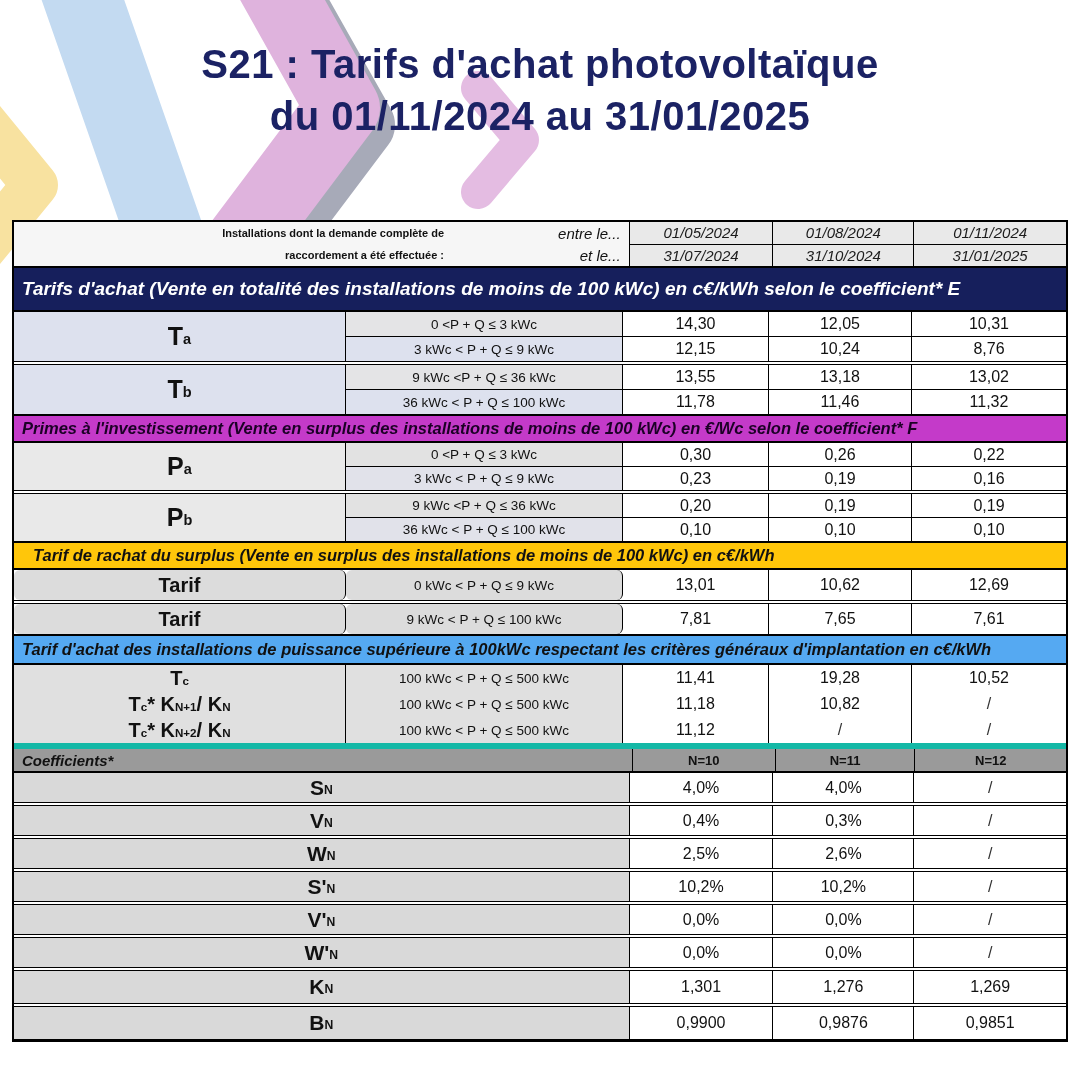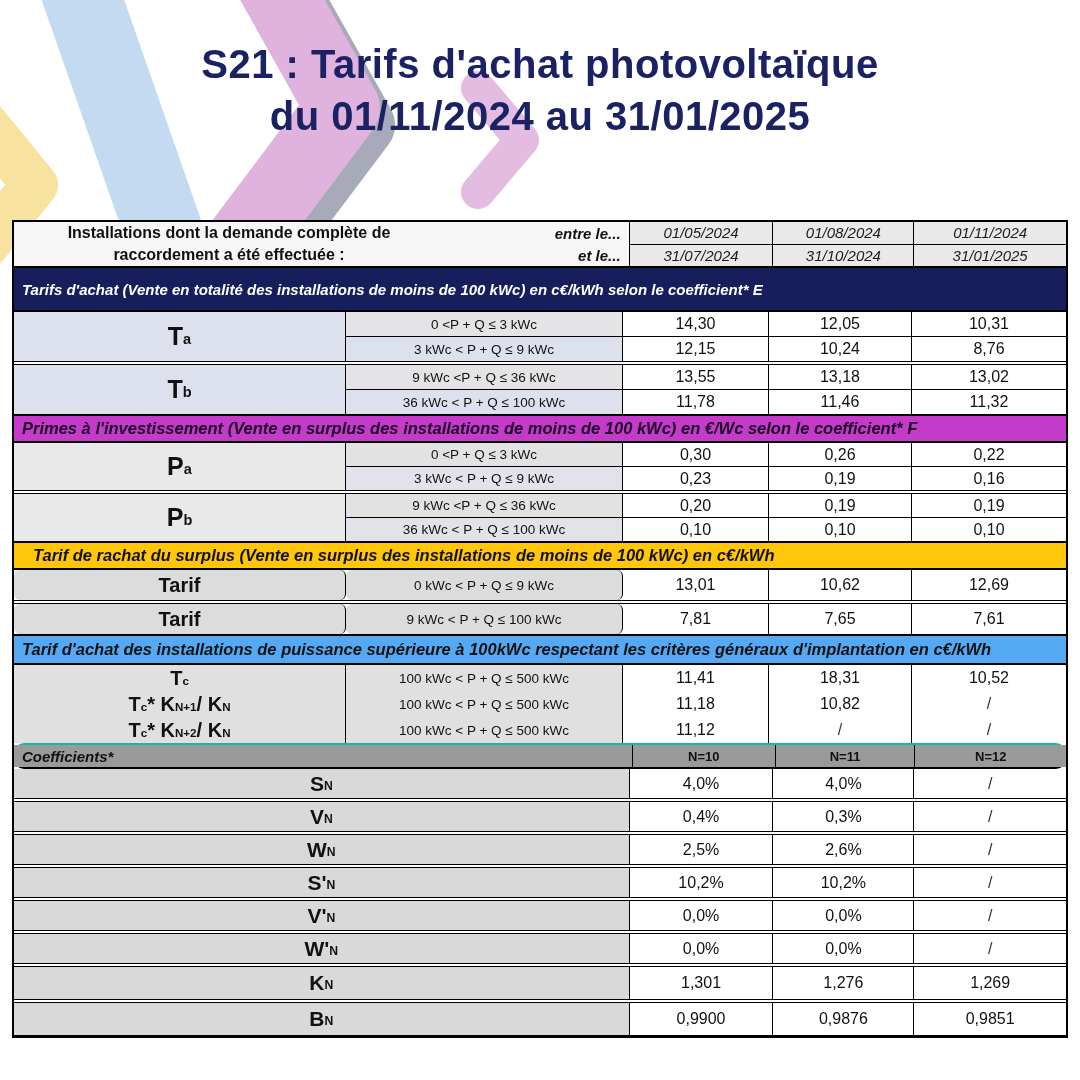--- a/index.html
+++ b/index.html
@@ -18,32 +18,32 @@
   
   .tbl{
     position:absolute;left:12px;top:220px;width:1052px;z-index:3;
     background:#ffffff;border:2px solid #000;border-bottom-width:3px;
     font-family:"Liberation Sans",sans-serif;color:#111;
   }
   .hrow{display:flex;height:44px;}
   .hleft{width:624px;border-right:1px solid #000;background:#f6f6f6;
     display:flex;flex-direction:column;justify-content:center;}
   .hline{display:flex;align-items:center;height:22px;}
-  .hl{width:430px;text-align:center;font-weight:700;font-size:16px;}
-  .hr{flex:1;text-align:right;font-weight:700;font-style:italic;font-size:15px;padding-right:8px;}
+  .hl{width:430px;text-align:right;font-weight:700;font-size:11px;}
+  .hr{flex:1;text-align:right;font-weight:400;font-style:italic;font-size:15px;padding-right:8px;}
   .hdate{border-right:1px solid #000;background:#e9e9e9;display:flex;flex-direction:column;}
   .hdate:last-child{border-right:none;}
   .hdate div{flex:1;display:flex;align-items:center;justify-content:center;
     font-style:italic;font-size:15px;color:#1c1c1c;}
   .hdate div:first-child{border-bottom:1px solid #000;}
   .c3{width:145px;text-align:center;} .c4{width:142px;} .c5{width:154px;}
   .band{display:flex;align-items:center;padding-left:8px;
     font-weight:700;font-style:italic;font-size:16.5px;
     border-top:2px solid #000;border-bottom:2px solid #000;}
-  .band.navy{height:42px;font-size:15px;}
+  .band.navy{height:42px;font-size:19px;}
   .band.mag{height:25px;} .band.yel{height:25px;padding-left:19px;} .band.blu{height:27px;}
   .group{display:flex;}
   .group.dsep{border-top:4px double #000;}
   .lblcell{width:347px;border-right:1px solid #000;display:flex;
     align-items:center;justify-content:center;font-weight:700;}
   .lbl-big{font-size:25px;} .lbl-med{font-size:20px;}
   .sub{font-size:0.58em;position:relative;top:0.18em;font-weight:700;}
   .rows{flex:1;display:flex;flex-direction:column;}
   .r{display:flex;}
   .r + .r{border-top:1px solid #000;}
@@ -56,21 +56,21 @@
   .rtarif .r{height:30px;} .rtc .r{height:26px;}
   
   .pal-t .lblcell{background:#dde1ee;}
   .pal-t .r:nth-child(1) .rangecell{background:#e4e4e6;}
   .pal-t .r:nth-child(2) .rangecell{background:#dde1ee;}
   .pal-p .lblcell{background:#e9e9e9;}
   .pal-p .r:nth-child(1) .rangecell{background:#e2e2e2;}
   .pal-p .r:nth-child(2) .rangecell{background:#e1e2ea;}
   .pal-tarif .lblcell,.pal-tarif .rangecell{background:#dcdcdc;border-radius:6px;}
   .pal-tc .lblcell,.pal-tc .rangecell{background:#e0e0e0;}
-  .coefhead{display:flex;height:22px;border-top:2px solid #14b8a6;border-bottom:2px solid #000;border-radius:10px;}
+  .coefhead{display:flex;height:22px;border-top:6px solid #14b8a6;border-bottom:2px solid #000;}
   .coefhead .cl{width:624px;border-right:1px solid #000;background:#9a9a9a;
     display:flex;align-items:center;padding-left:8px;
     font-weight:700;font-style:italic;font-size:15px;}
   .coefhead .cv{background:#9a9a9a;display:flex;align-items:center;justify-content:center;
     font-weight:700;font-size:13px;border-right:1px solid #000;}
   .coefhead .cv:last-child{border-right:none;}
   .coefrow{display:flex;height:29px;border-top:4px double #000;}
   .coefrow.first{border-top:none;}
   .coefrow.big{height:32px;}
   .coefrow .lblcell{width:624px;background:#d9d9d9;font-size:21px;}
@@ -231,21 +231,21 @@
     <div class="band blu" style="background: rgb(85, 169, 242); color: rgb(17, 17, 17);">Tarif d'achat des installations de puissance supérieure à 100kWc respectant les critères généraux d'implantation en c€/kWh</div>
     <div class="group pal-tc">
       <div class="lblcell lbl-med">
         <span>T</span>
         <span class="sub">c</span>
       </div>
       <div class="rows rtc">
         <div class="r">
           <div class="rangecell">100 kWc &lt; P + Q ≤ 500 kWc</div>
           <div class="vcell c3">11,41</div>
-          <div class="vcell c4">18,31</div>
+          <div class="vcell c4">19,28</div>
           <div class="vcell c5">10,52</div>
         </div>
       </div>
     </div>
     <div class="group pal-tc">
       <div class="lblcell lbl-med">
         <span>T</span>
         <span class="sub">c</span>
         <span> * K</span>
         <span class="sub">N+1</span>

